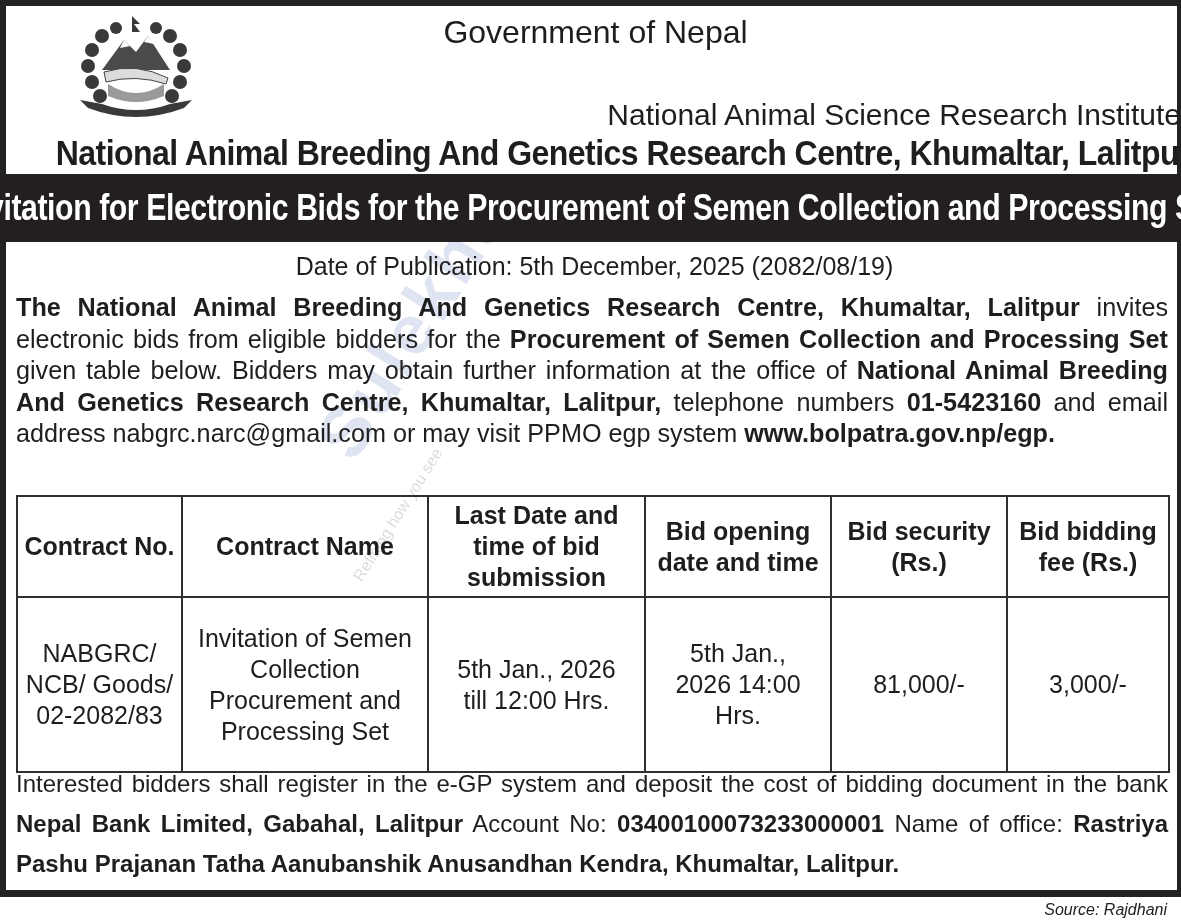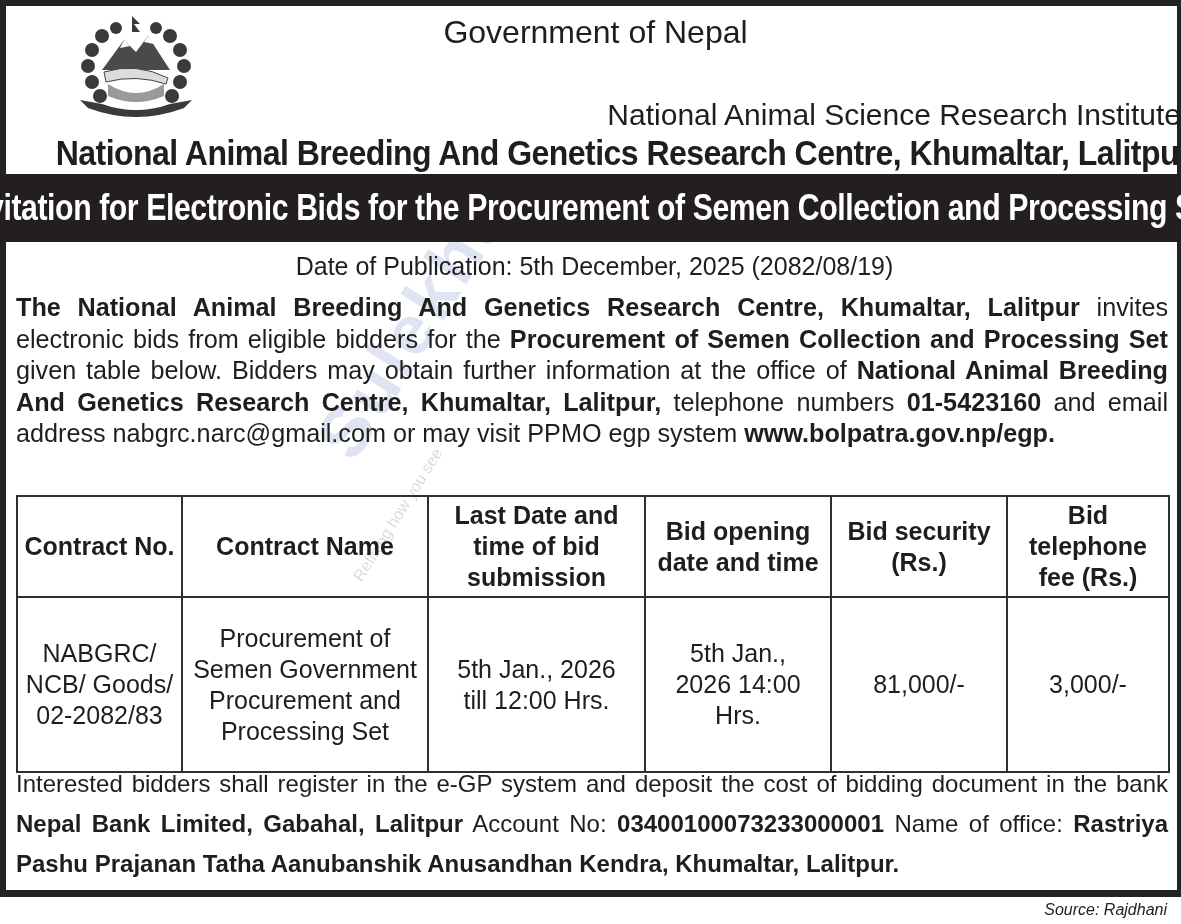--- a/index.html
+++ b/index.html
@@ -148,27 +148,27 @@
       <col style="width:176px">
       <col style="width:162px">
   </colgroup>
   <thead>
     <tr>
       <th>Contract No.</th>
       <th>Contract Name</th>
       <th>Last Date and time of bid submission</th>
       <th>Bid opening date and time</th>
       <th>Bid security (Rs.)</th>
-      <th>Bid telephone fee (Rs.)</th>
+      <th>Bid bidding fee (Rs.)</th>
     </tr>
   </thead>
   <tbody>
     <tr>
       <td style="padding:16px 6px;">NABGRC/ NCB/ Goods/ 02-2082/83</td>
-      <td>Procurement of Semen Government Procurement and Processing Set</td>
+      <td>Invitation of Semen Collection Procurement and Processing Set</td>
       <td style="padding:16px 14px;">5th Jan., 2026 till 12:00 Hrs.</td>
       <td style="padding:0 18px;">5th Jan., 2026 14:00 Hrs.</td>
       <td>81,000/-</td>
       <td>3,000/-</td>
     </tr>
   </tbody>
 </table>
 
 <div class="para2">
   <span>Interested bidders shall register in the e-GP system and deposit the cost of bidding document in the bank </span><b>Nepal Bank Limited, Gabahal, Lalitpur</b><span> Account No: </span><b>03400100073233000001</b><span> Name of office: </span><b>Rastriya Pashu Prajanan Tatha Aanubanshik Anusandhan Kendra, Khumaltar, Lalitpur.</b>

